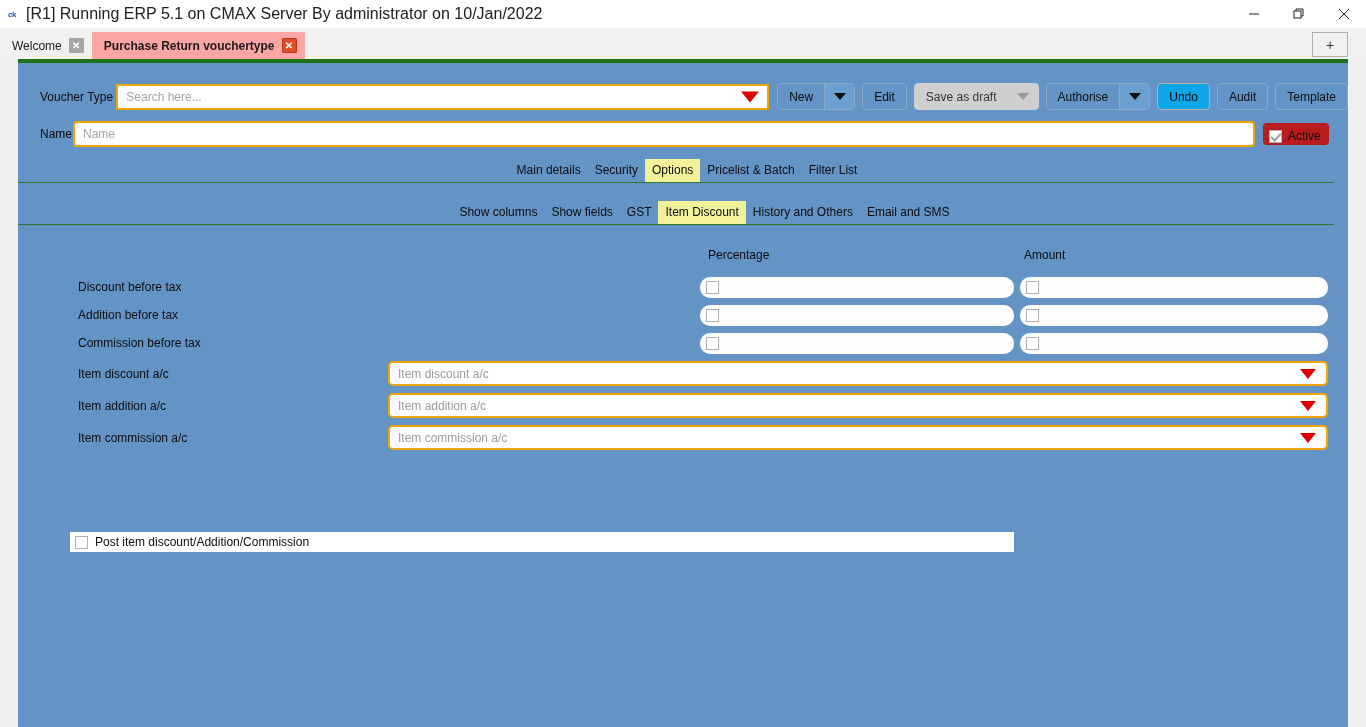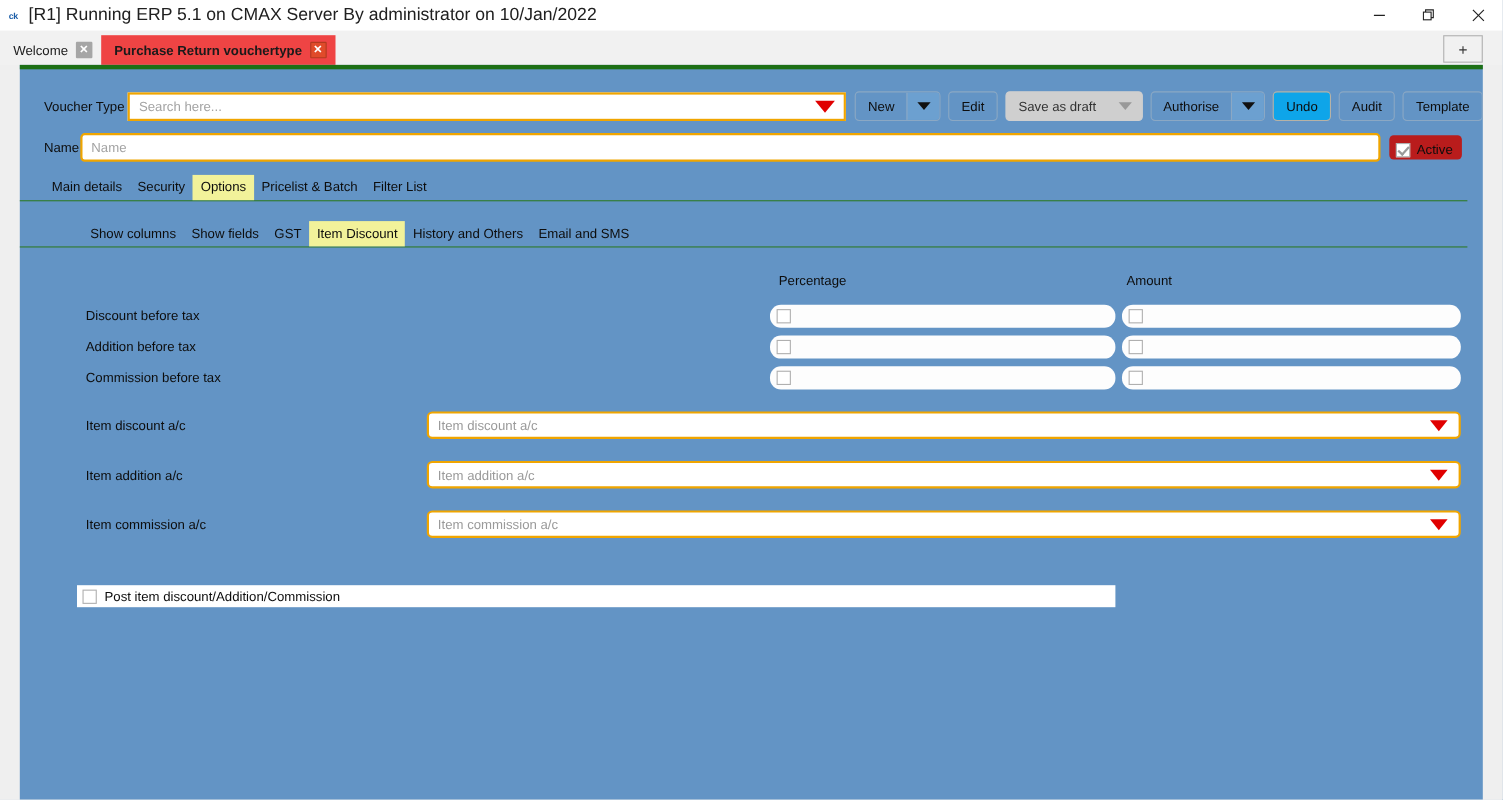--- a/index.html
+++ b/index.html
@@ -52,21 +52,21 @@
   }
   .tab {
     height: 27px;
     display: flex; align-items: center;
     padding: 0 8px 0 12px;
     font-size: 12px; color: #1a1a1a;
     gap: 7px;
     white-space: nowrap;
   }
   .tab.inactive { background: #f1f1f1; }
-  .tab.active   { background: #ef4444; font-weight: bold; }
+  .tab.active   { background: #fca5a5; font-weight: bold; }
   .tab-close {
     width: 15px; height: 15px;
     display: inline-flex; align-items: center; justify-content: center;
     font-size: 10px; font-weight: bold;
     color: #ffffff;
     border-radius: 1px;
     line-height: 1;
   }
   .tab-close.grey { background: #a6a6a6; }
   .tab-close.red  { background: #e04b2a; border: 1px solid #b33a1e; }
@@ -209,20 +209,21 @@
   }
   .active-box span { font-size: 12px; color: #0d0d0d; }
 
   
   .tabrow {
     display: flex; align-items: flex-end;
     padding-left: 22px;
     border-bottom: 1px solid #2f7a2a;
     margin-top: 12px;
     margin-right: 14px;
+    justify-content: center;
   }
   .tabrow.sub {
     padding-left: 57px;
     margin-top: 18px;
   }
   .ftab {
     font-size: 12px; color: #0d0d0d;
     padding: 4px 7px 5px 7px;
     white-space: nowrap;
   }
@@ -255,21 +256,20 @@
     border-radius: 10px;
     display: flex; align-items: center;
     padding-left: 6px;
   }
   .wfield.pct { left: 682px; width: 314px; }
   .wfield.amt { left: 1002px; width: 308px; }
 
   .acrow {
     position: relative;
     height: 32px;
-    margin-top: 13px;
   }
   .acrow .rlbl {
     position: absolute; left: 60px; top: 6px;
     font-size: 12px; color: #0d0d0d;
     white-space: nowrap;
   }
   .acfield {
     position: absolute; left: 370px; top: 0;
     width: 940px; height: 25px;
     background: #ffffff;

